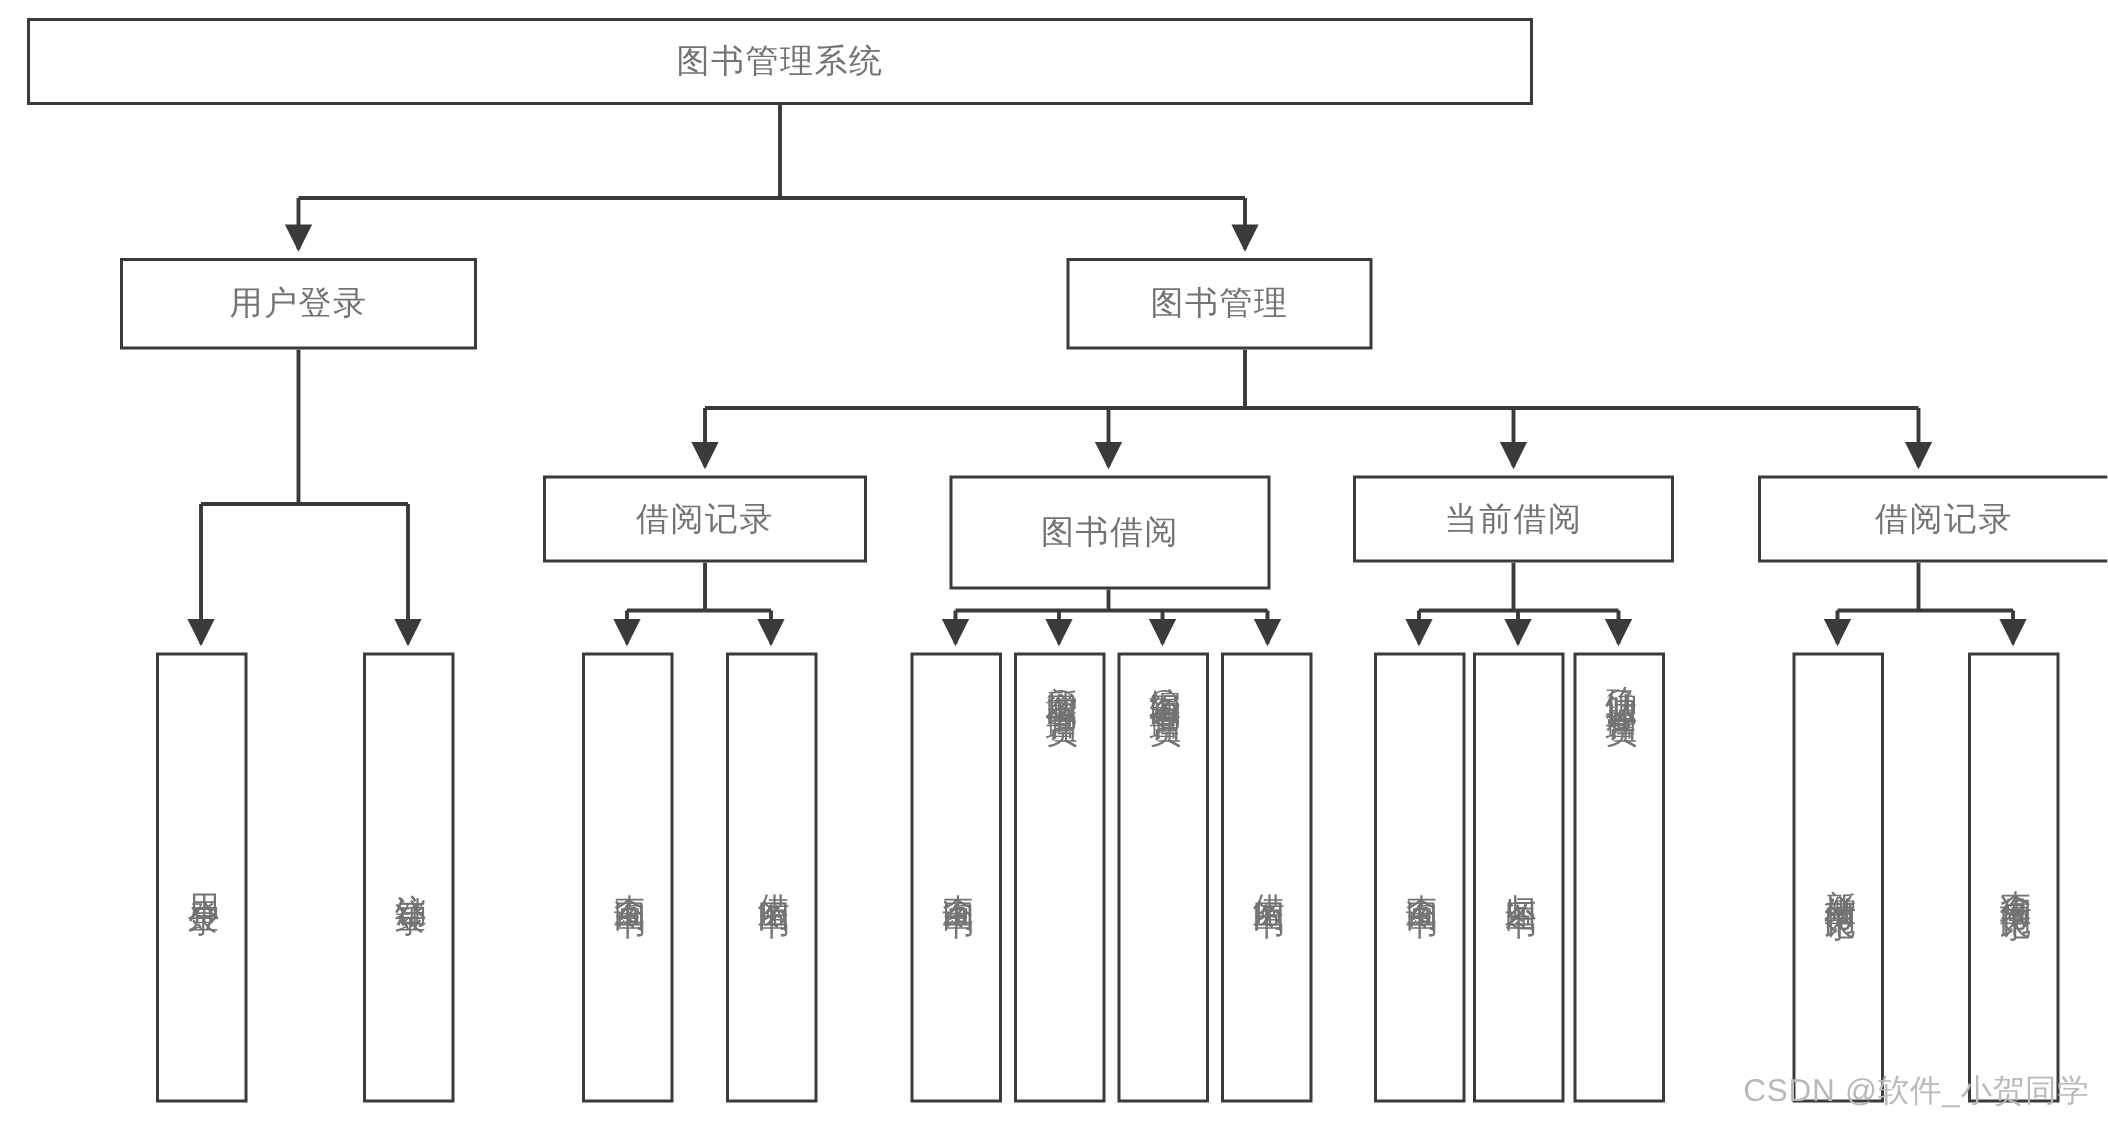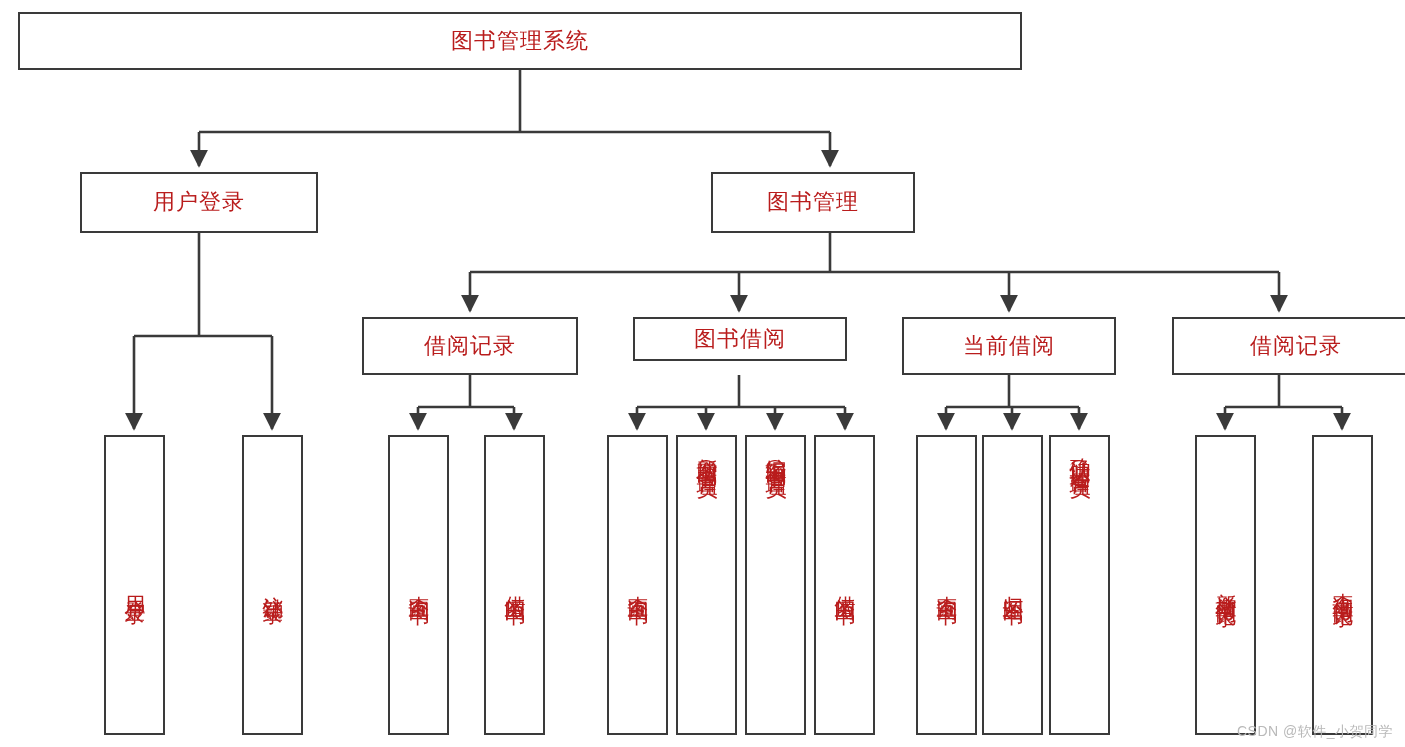--- a/index.html
+++ b/index.html
@@ -27,21 +27,21 @@
     pointer-events: none;
   }
   .node {
     position: absolute;
     box-sizing: border-box;
     background: #ffffff;
     border: 2px solid #3a3a3a;
     display: flex;
     align-items: center;
     justify-content: center;
-    color: #b91c1c;
+    color: #737373;
   }
   .node.h {
     font-size: 22px;
     line-height: 1.2;
     letter-spacing: 1px;
   }
   .node.v {
     writing-mode: vertical-rl;
     text-orientation: upright;
     font-size: 21px;
@@ -52,21 +52,21 @@
     justify-content: center;
   }
   .node.v.top {
     justify-content: flex-start;
     padding-top: 4px;
   }
   .watermark {
     position: absolute;
     right: 12px;
     bottom: 6px;
-    font-size: 14px;
+    font-size: 21px;
     color: #b9b9b9;
     letter-spacing: 0.5px;
     white-space: nowrap;
   }
 </style>
 </head>
 <body>
 
 <div id="canvas">
 
@@ -127,21 +127,21 @@
   <div class="node h" style="left:80px; top:172px; width:238px; height:61px;">
     <span>用户登录</span>
   </div>
   <div class="node h" style="left:711px; top:172px; width:204px; height:61px;">
     <span>图书管理</span>
   </div>
 
   <div class="node h" style="left:362px; top:317px; width:216px; height:58px;">
     <span>借阅记录</span>
   </div>
-  <div class="node h" style="left:633px; top:317px; width:214px; height:44px;">
+  <div class="node h" style="left:633px; top:317px; width:214px; height:76px;">
     <span>图书借阅</span>
   </div>
   <div class="node h" style="left:902px; top:317px; width:214px; height:58px;justify-content:center;">
     <span>当前借阅</span>
   </div>
   <div class="node h" style="left:1172px; top:317px; width:248px; height:58px;">
     <span>借阅记录</span>
   </div>
 
   <div class="node v" style="left:104px; top:435px; width:61px; height:300px;">

